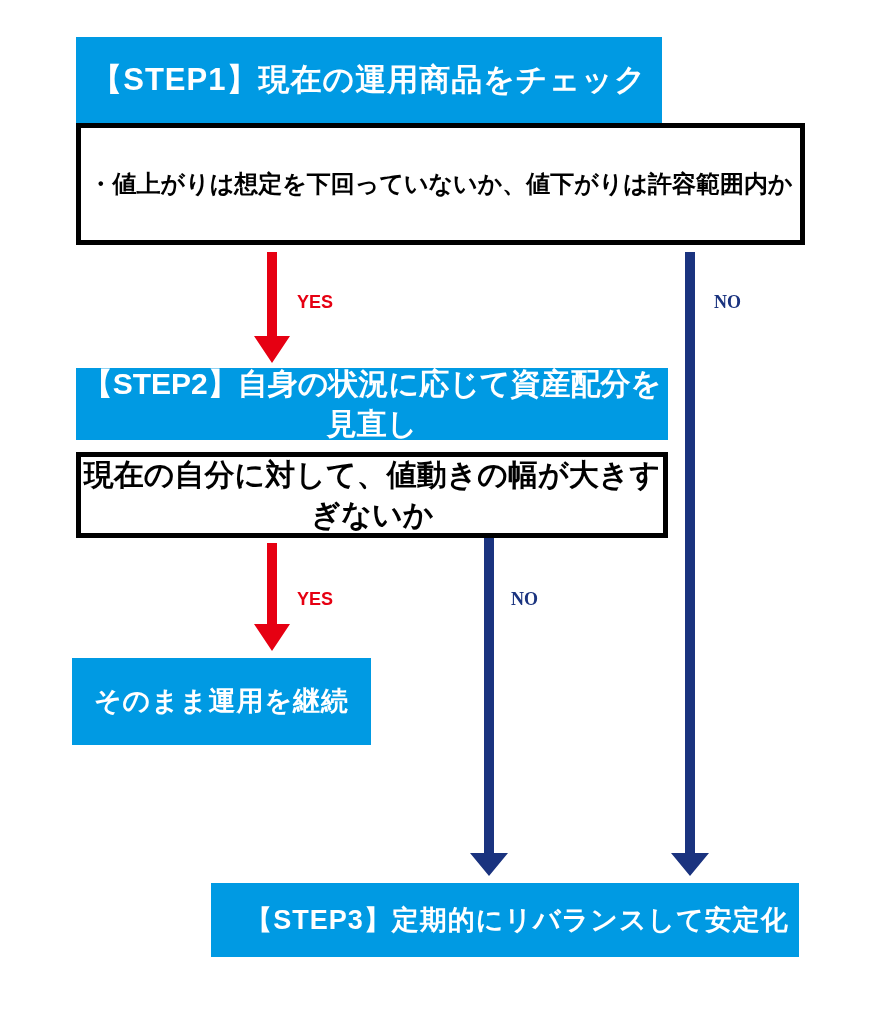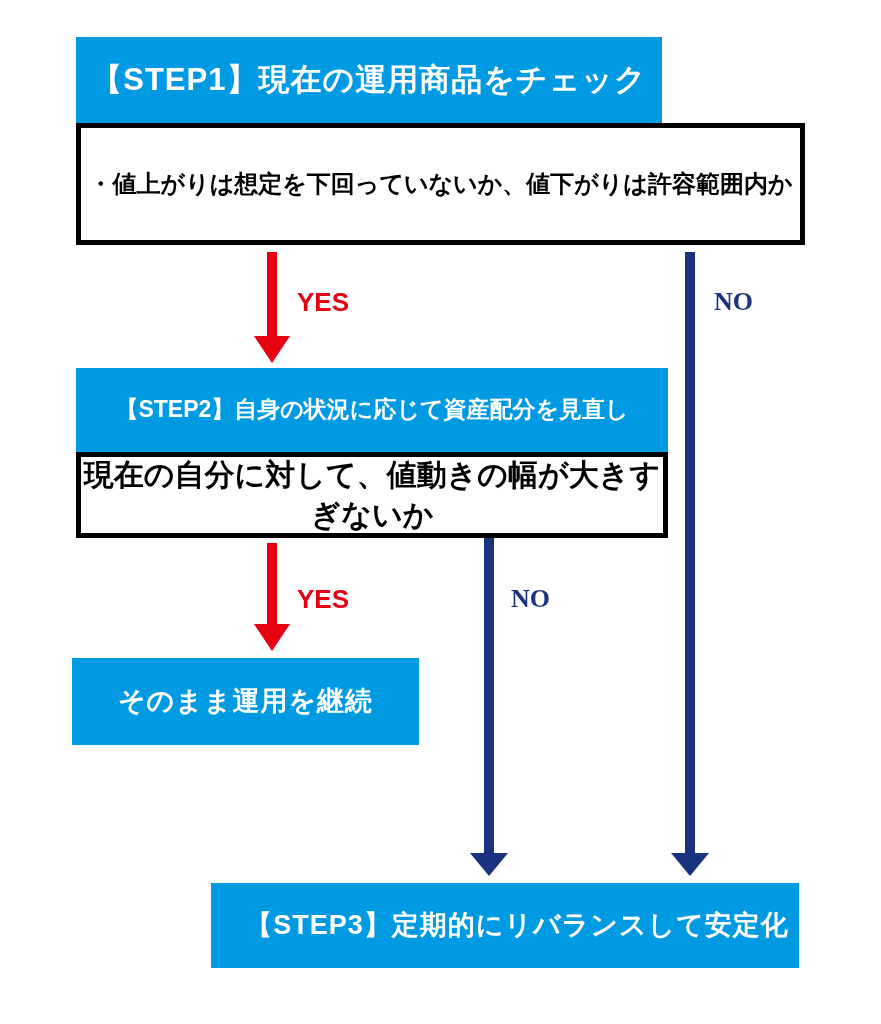--- a/index.html
+++ b/index.html
@@ -24,26 +24,26 @@
     flex-direction:column;
     align-items:center;
     justify-content:center;
     text-align:center;
     line-height:1.35;
   }
   .blue-box{background:var(--blue);color:#ffffff;}
   .white-box{background:#ffffff;color:var(--ink);border:5px solid var(--ink);}
   .step1-header{left:76px;top:37px;width:586px;height:86px;font-size:31px;letter-spacing:1px;}
   .step1-detail{left:76px;top:123px;width:729px;height:122px;font-size:24px;gap:9px;}
-  .step2-header{left:76px;top:368px;width:592px;height:84px;font-size:23px;}
+  .step2-header{left:76px;top:368px;width:592px;height:72px;font-size:30px;}
   .step2-detail{left:76px;top:452px;width:592px;height:86px;font-size:30px;}
-  .continue-box{left:72px;top:658px;width:347px;height:87px;font-size:27px;letter-spacing:1px;}
-  .step3-bar{left:211px;top:883px;width:588px;height:85px;font-size:27px;letter-spacing:1px;padding-left:24px;}
+  .continue-box{left:72px;top:658px;width:299px;height:87px;font-size:27px;letter-spacing:1px;}
+  .step3-bar{left:211px;top:883px;width:588px;height:74px;font-size:27px;letter-spacing:1px;padding-left:24px;}
   .arrow-layer{position:absolute;left:0;top:0;width:881px;height:1024px;}
-  .branch-label{position:absolute;font-size:26px;line-height:26px;}
+  .branch-label{position:absolute;font-size:18px;line-height:26px;}
   .yes-label{color:var(--red);}
   .no-label{color:var(--navy);font-family:Liberation Serif, serif;}
   .lbl-yes1{left:297px;top:289px;}
   .lbl-no1{left:714px;top:289px;}
   .lbl-yes2{left:297px;top:586px;}
   .lbl-no2{left:511px;top:586px;}
 </style>
 </head>
 <body>
 

